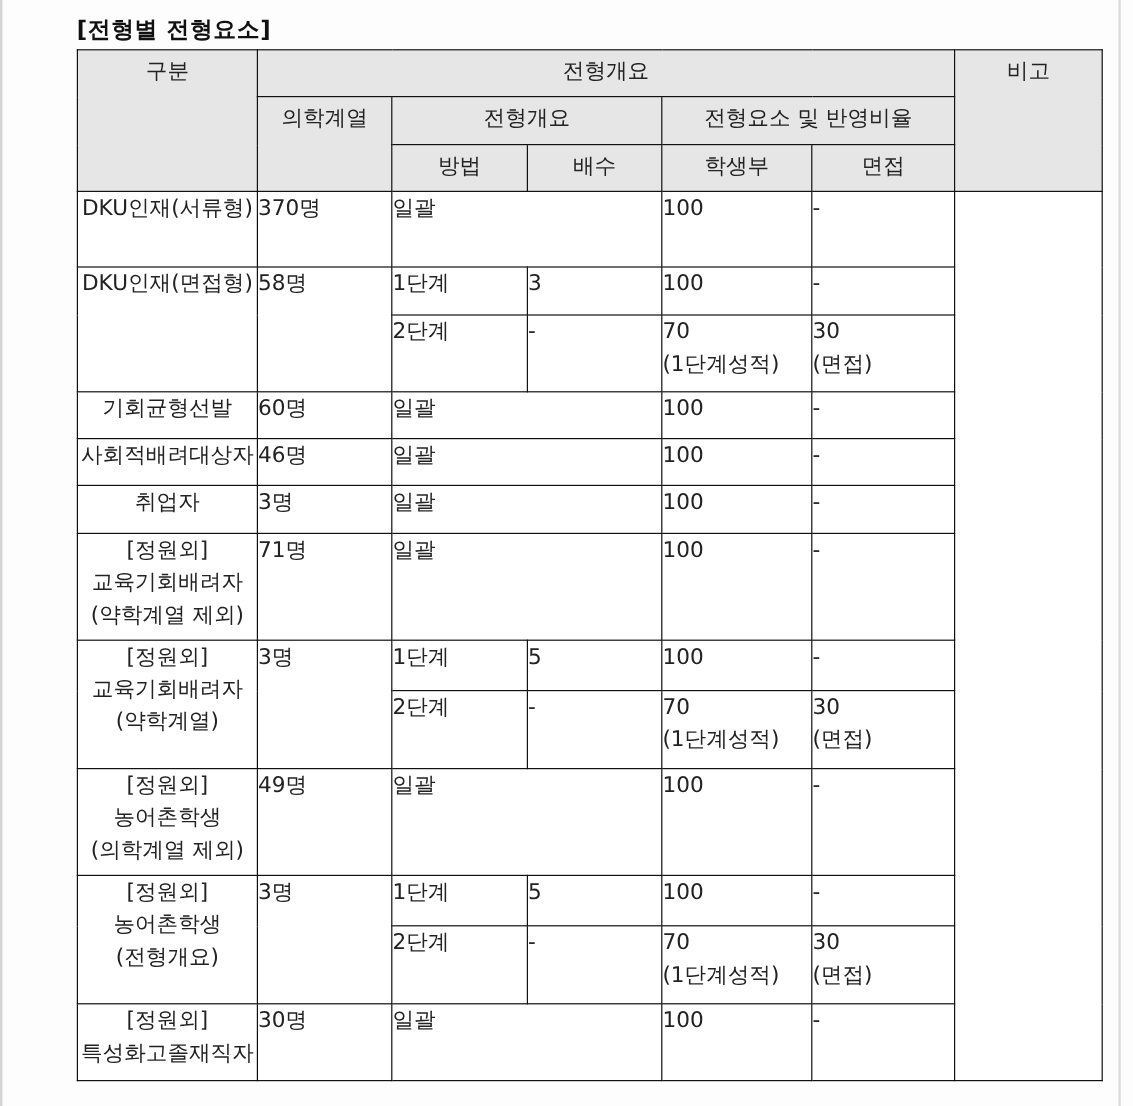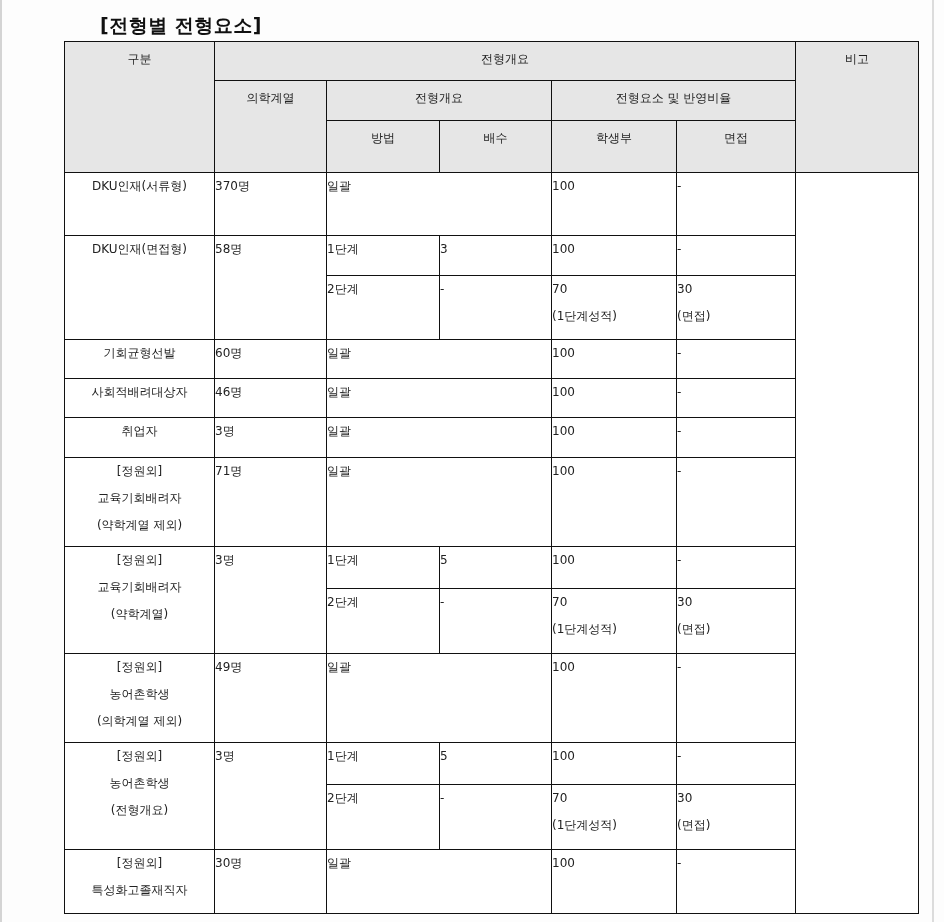--- a/index.html
+++ b/index.html
@@ -9,28 +9,27 @@
     font-family: "DejaVu Sans", "Liberation Sans", sans-serif;
     color: #222;
     position: relative;
   }
   .page-edge-left { position: absolute; left: 0; top: 0; width: 2px; height: 922px; background: #d4d4d4; }
   .page-edge-right { position: absolute; left: 932px; top: 0; width: 2px; height: 922px; background: #dcdcdc; }
   .title {
     position: absolute; left: 64px; top: 12px;
     font-size: 19px; font-weight: bold; color: #111; letter-spacing: 0.5px;
     line-height: 26px;
-    margin-left: 36px;
   }
   table.grid {
     position: absolute; left: 64px; top: 41px;
     border-collapse: collapse;
     table-layout: fixed;
     width: 854px;
-    font-size: 12px;
+    font-size: 18px;
   }
   table.grid td, table.grid th {
     border: 1.5px solid #111;
     vertical-align: top;
     padding: 0;
     font-weight: normal;
     line-height: 27px;
   }
   table.grid th { background: #e6e6e6; text-align: center; padding-top: 4px; }
   td.c { text-align: left; padding-top: 5px; }
@@ -60,21 +59,21 @@
     <tr style="height:39px">
       <th rowspan="3">구분</th>
       <th colspan="5">전형개요</th>
       <th rowspan="3">비고</th>
     </tr>
     <tr style="height:40px">
       <th rowspan="2">의학계열</th>
       <th colspan="2">전형개요</th>
       <th colspan="2">전형요소 및 반영비율</th>
     </tr>
-    <tr style="height:52px">
+    <tr style="height:39px">
       <th>방법</th>
       <th>배수</th>
       <th>학생부</th>
       <th>면접</th>
     </tr>
   </thead>
   <tbody>
 
     <tr style="height:63px">
       <td class="l"><span>DKU인재(서류형)</span></td>

